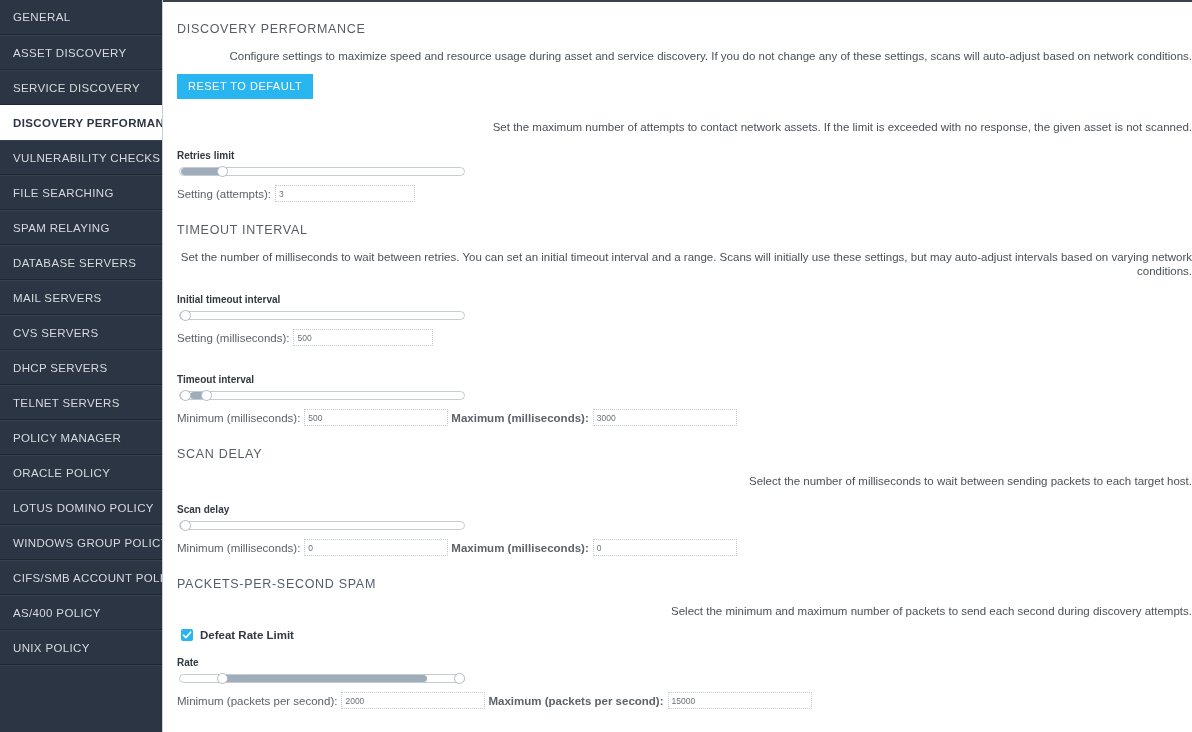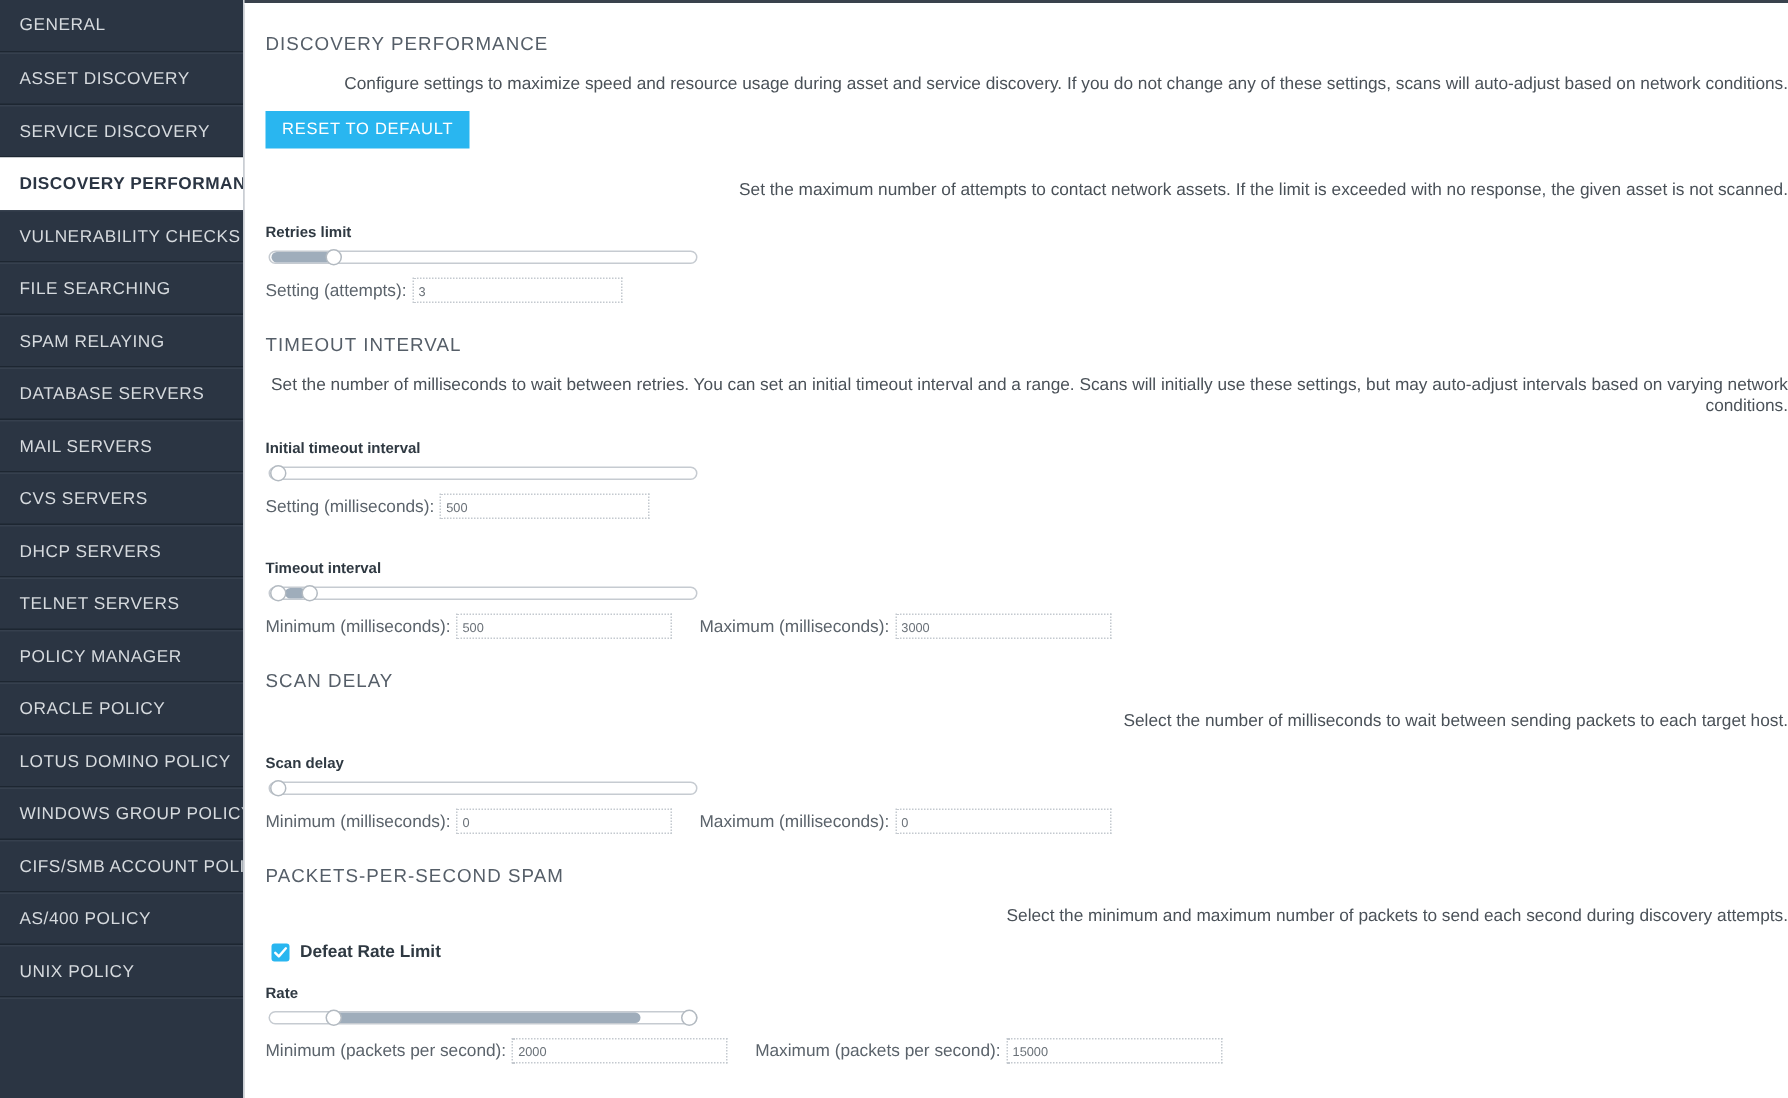--- a/index.html
+++ b/index.html
@@ -157,21 +157,21 @@
     background: #ffffff;
     height: 17px;
     font-size: 8.5px;
     color: #6a7178;
     padding: 0 3px;
     font-family: "Liberation Sans", sans-serif;
     outline: none;
   }
   .txt.w-single { width: 140px; }
   .txt.w-dual   { width: 144px; }
-  .in-group-2 { margin-left: 18px; }
+  .in-group-2 { margin-left: 3px; font-weight: bold; }
   
   .chk-row {
     display: flex;
     align-items: flex-end;
     margin: 1px 0 13px 4px;
   }
   .chk {
     width: 12px; height: 12px;
     background: #29b6f0;
     border-radius: 2px;

